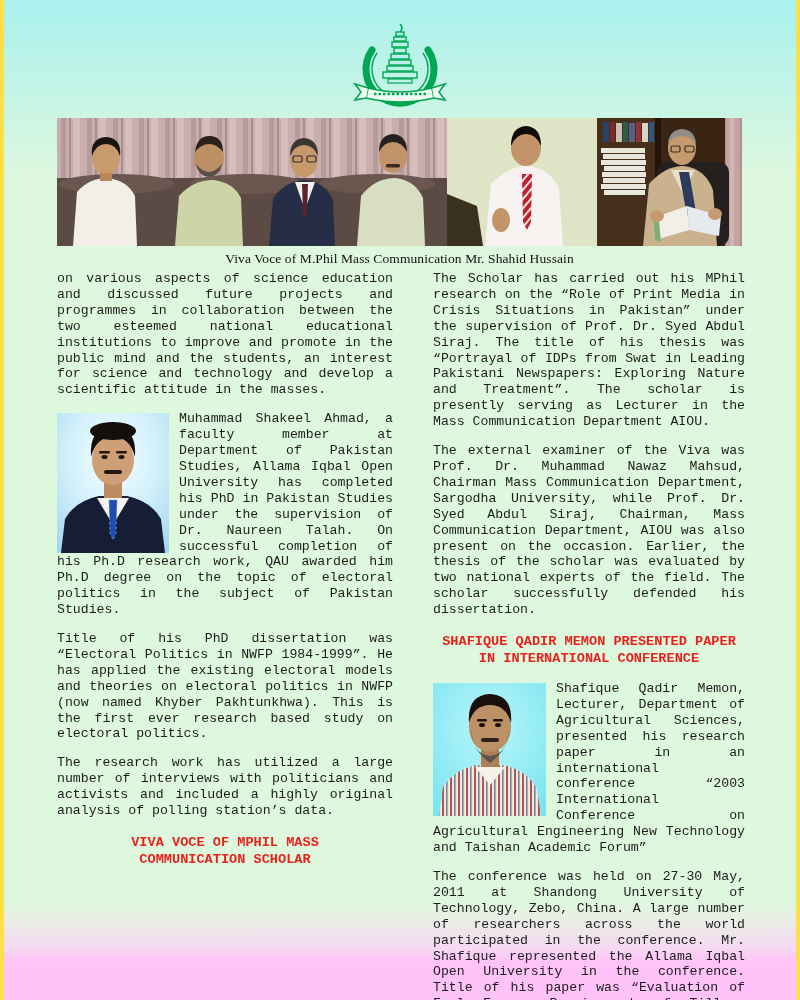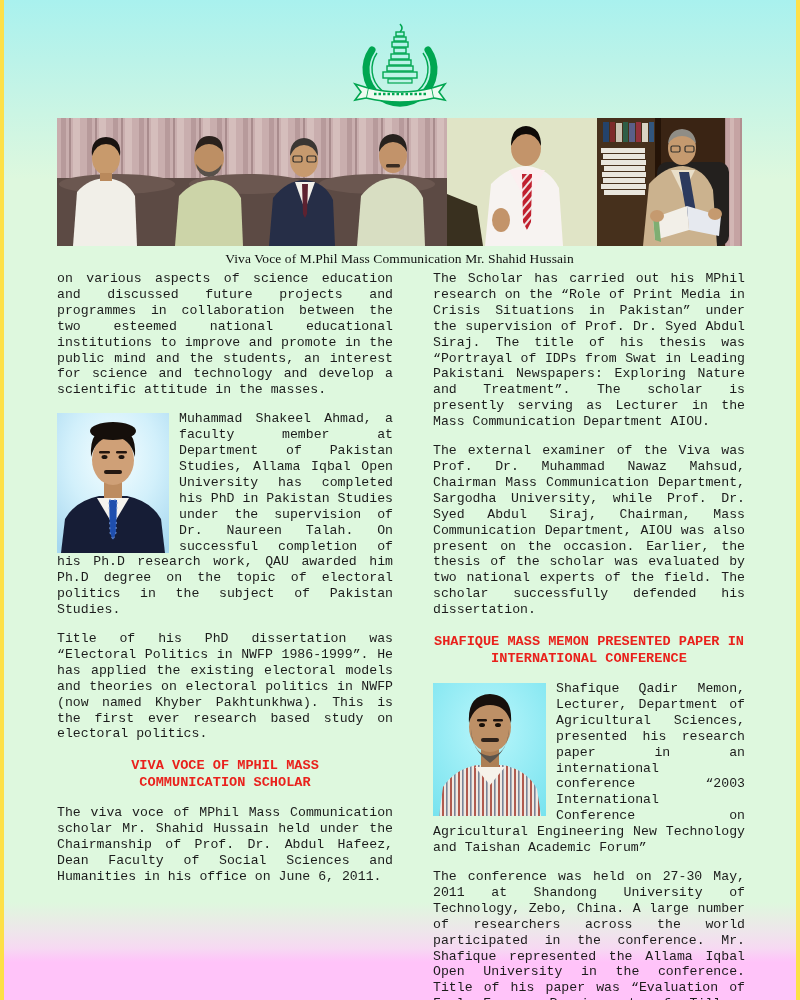--- a/index.html
+++ b/index.html
@@ -228,34 +228,34 @@
           <rect x="42" y="38" width="11" height="2.6" rx="1.3" fill="#24160f"></rect>
           <rect x="59" y="38" width="11" height="2.6" rx="1.3" fill="#24160f"></rect>
           <ellipse cx="47.5" cy="44" rx="3" ry="2" fill="#1e150f"></ellipse>
           <ellipse cx="64.5" cy="44" rx="3" ry="2" fill="#1e150f"></ellipse>
           <rect x="47" y="57" width="18" height="4" rx="2" fill="#241812"></rect>
         </svg>
       </span>
       <p>Muhammad Shakeel Ahmad, a faculty member at Department of Pakistan Studies, Allama Iqbal Open University has completed his PhD in Pakistan Studies under the supervision of Dr. Naureen Talah. On successful completion of his Ph.D research work, QAU awarded him Ph.D degree on the topic of electoral politics in the subject of Pakistan Studies.</p>
     </div>
 
-    <p>Title of his PhD dissertation was “Electoral Politics in NWFP 1986-1999”. He has applied the existing electoral models and theories on electoral politics in NWFP (now named Khyber Pakhtunkhwa). This is the first ever research based study on electoral politics.</p>
-
+    <p>Title of his PhD dissertation was “Electoral Politics in NWFP 1984-1999”. He has applied the existing electoral models and theories on electoral politics in NWFP (now named Khyber Pakhtunkhwa). This is the first ever research based study on electoral politics.</p>
+
+    <p>The research work has utilized a large number of interviews with politicians and activists and included a highly original analysis of polling station’s data.</p>
 
     <h3 class="pad-b">VIVA VOCE OF MPHIL MASS COMMUNICATION SCHOLAR</h3>
 
-    <p>The viva voce of MPhil Mass Communication scholar Mr. Shahid Hussain held under the Chairmanship of Prof. Dr. Abdul Hafeez, Dean Faculty of Social Sciences and Humanities in his office on June 6, 2011.</p>
   </div>
 
   <div class="col col-right">
     <p>The Scholar has carried out his MPhil research on the “Role of Print Media in Crisis Situations in Pakistan” under the supervision of Prof. Dr. Syed Abdul Siraj. The title of his thesis was “Portrayal of IDPs from Swat in Leading Pakistani Newspapers: Exploring Nature and Treatment”.  The scholar is presently serving as Lecturer in the Mass Communication Department AIOU.</p>
 
     <p>The external examiner of the Viva was Prof. Dr. Muhammad Nawaz Mahsud, Chairman Mass Communication Department, Sargodha University, while Prof. Dr. Syed Abdul Siraj, Chairman, Mass Communication Department, AIOU was also present on the occasion.  Earlier,  the thesis of the scholar was evaluated by two national experts of the field.  The scholar successfully defended his dissertation.</p>
 
-    <h3>SHAFIQUE MASS MEMON PRESENTED PAPER IN INTERNATIONAL CONFERENCE</h3>
+    <h3>SHAFIQUE QADIR MEMON PRESENTED PAPER IN INTERNATIONAL CONFERENCE</h3>
 
     <div class="photo-para">
       <span class="portrait">
         <svg viewBox="0 0 113 133" width="113" height="133">
           <defs>
             <radialGradient id="pbg2" cx="50%" cy="35%" r="85%">
               <stop offset="0%" stop-color="#b9f6fb"></stop>
               <stop offset="100%" stop-color="#74e2ee"></stop>
             </radialGradient>
             <pattern id="shirtst" width="8" height="8" patternUnits="userSpaceOnUse">

